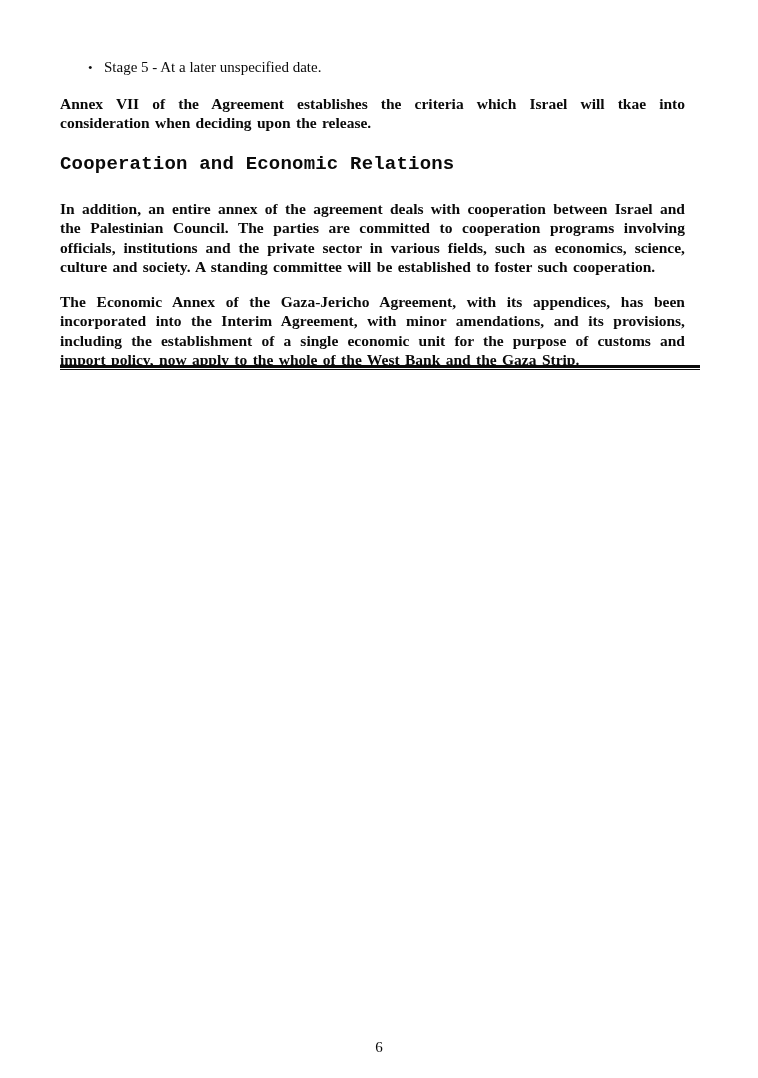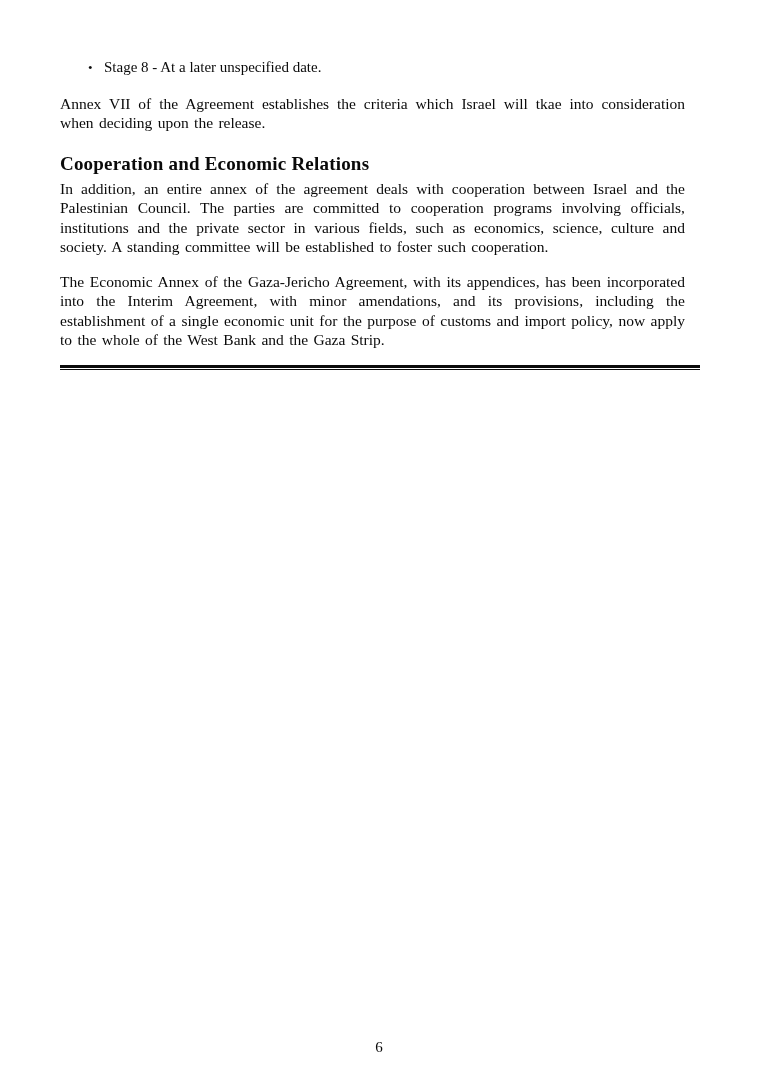--- a/index.html
+++ b/index.html
@@ -34,26 +34,28 @@
     flex: 0 0 16px;
     font-size: 13px;
     line-height: 1.5;
   }
   .para {
     font-size: 15.5px;
     line-height: 1.26;
     text-align: justify;
     margin-bottom: 15px;
     word-spacing: 1.5px;
+    font-weight: bold;
   }
   .section-heading {
     font-size: 19px;
     font-weight: bold;
-    margin: 20px 0 4px 0;
+    margin: 20px 0 24px 0;
     letter-spacing: 0.2px;
+    font-family: Liberation Mono, monospace;
   }
   .rule {
     position: absolute;
     top: 365px;
     left: 60px;
     width: 640px;
     height: 4px;
     background: #0a0a0a;
     border-bottom: 1px solid #ffffff;
     box-shadow: 0 1px 0 #0a0a0a;
@@ -68,21 +70,21 @@
   }
 </style>
 </head>
 <body>
 
 <div class="page">
   <div class="content">
 
     <div class="bullet-row">
       <span class="bullet-glyph">•</span>
-      <span>Stage 8 - At a later unspecified date.</span>
+      <span>Stage 5 - At a later unspecified date.</span>
     </div>
 
     <p class="para">Annex  VII  of  the Agreement establishes the criteria which Israel will tkae into consideration when deciding upon the release.</p>
 
     <h2 class="section-heading">Cooperation and Economic Relations</h2>
 
     <p class="para">In  addition,  an  entire  annex  of the agreement deals with cooperation between Israel and the Palestinian  Council.  The  parties   are committed to cooperation programs involving officials, institutions  and  the  private  sector   in various fields, such as economics, science, culture and society. A standing committee will be established to foster such cooperation.</p>
 
     <p class="para">The  Economic  Annex  of   the Gaza-Jericho  Agreement,  with  its  appendices,  has  been incorporated  into  the   Interim  Agreement,  with  minor  amendations,  and  its  provisions, including  the  establishment   of a single economic unit for the purpose of customs and import policy, now apply to the whole of the West Bank and the Gaza Strip.</p>
 

